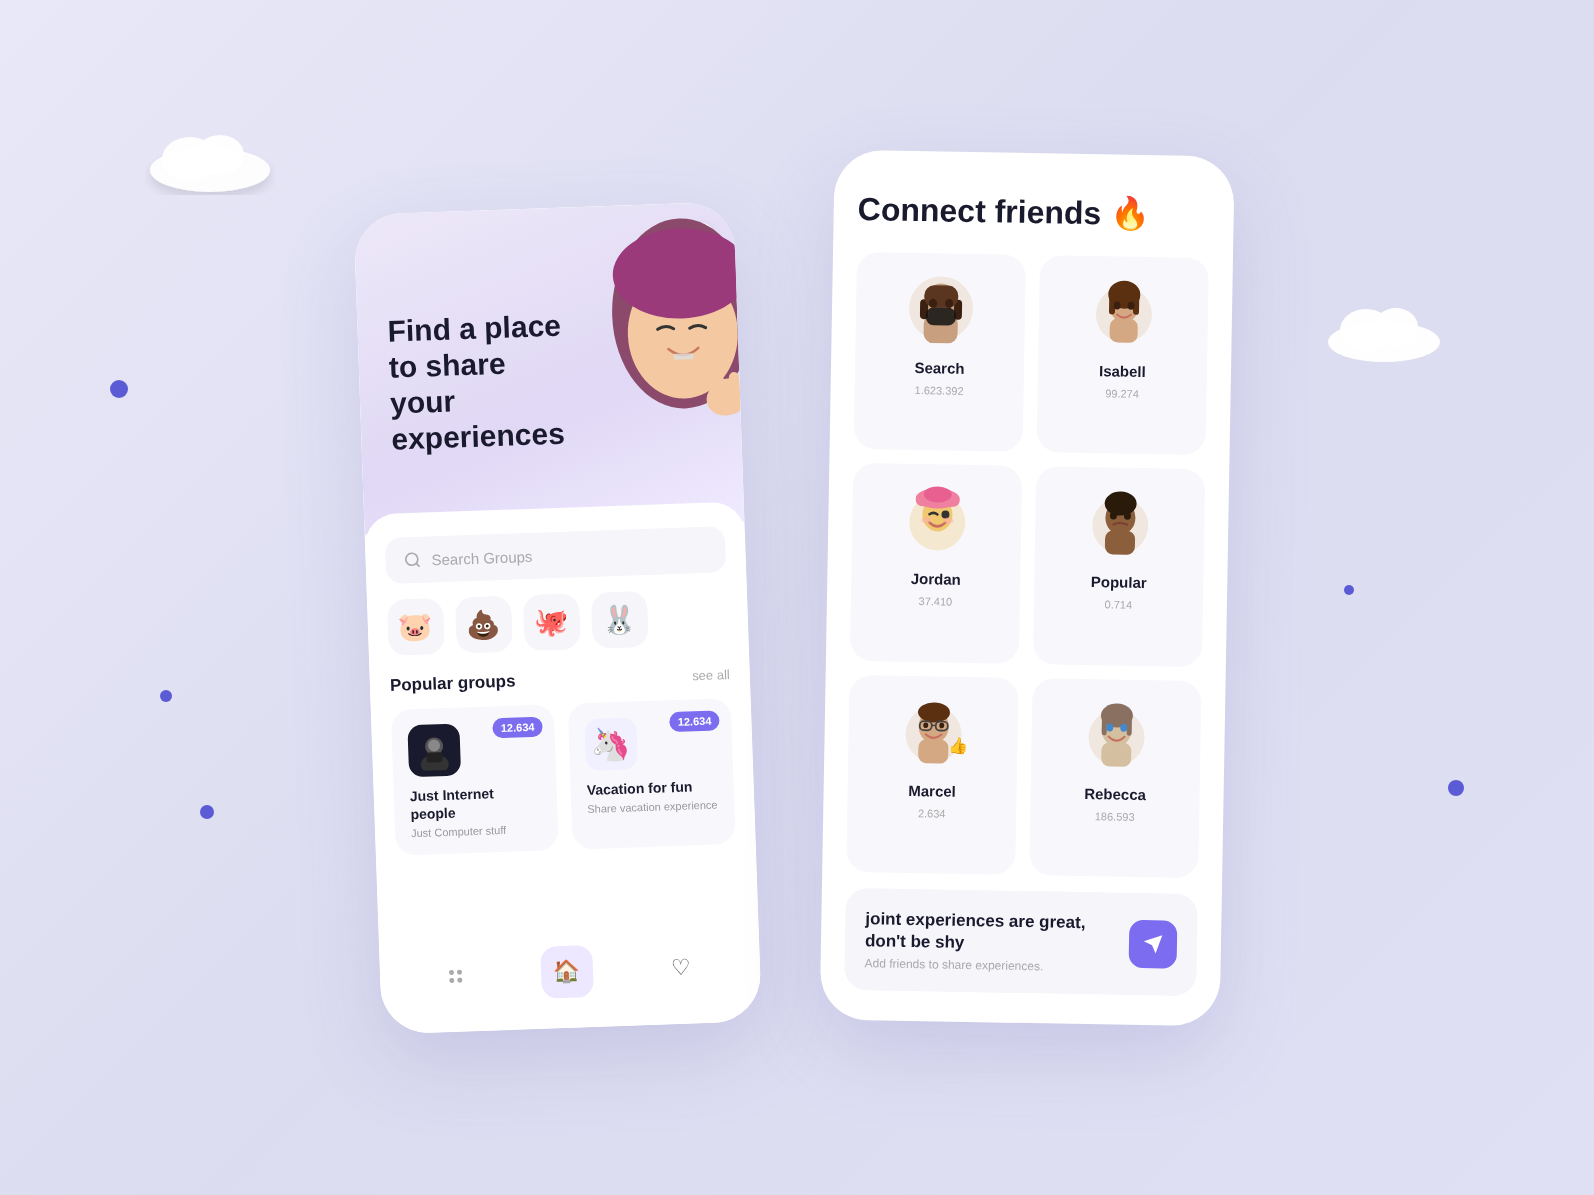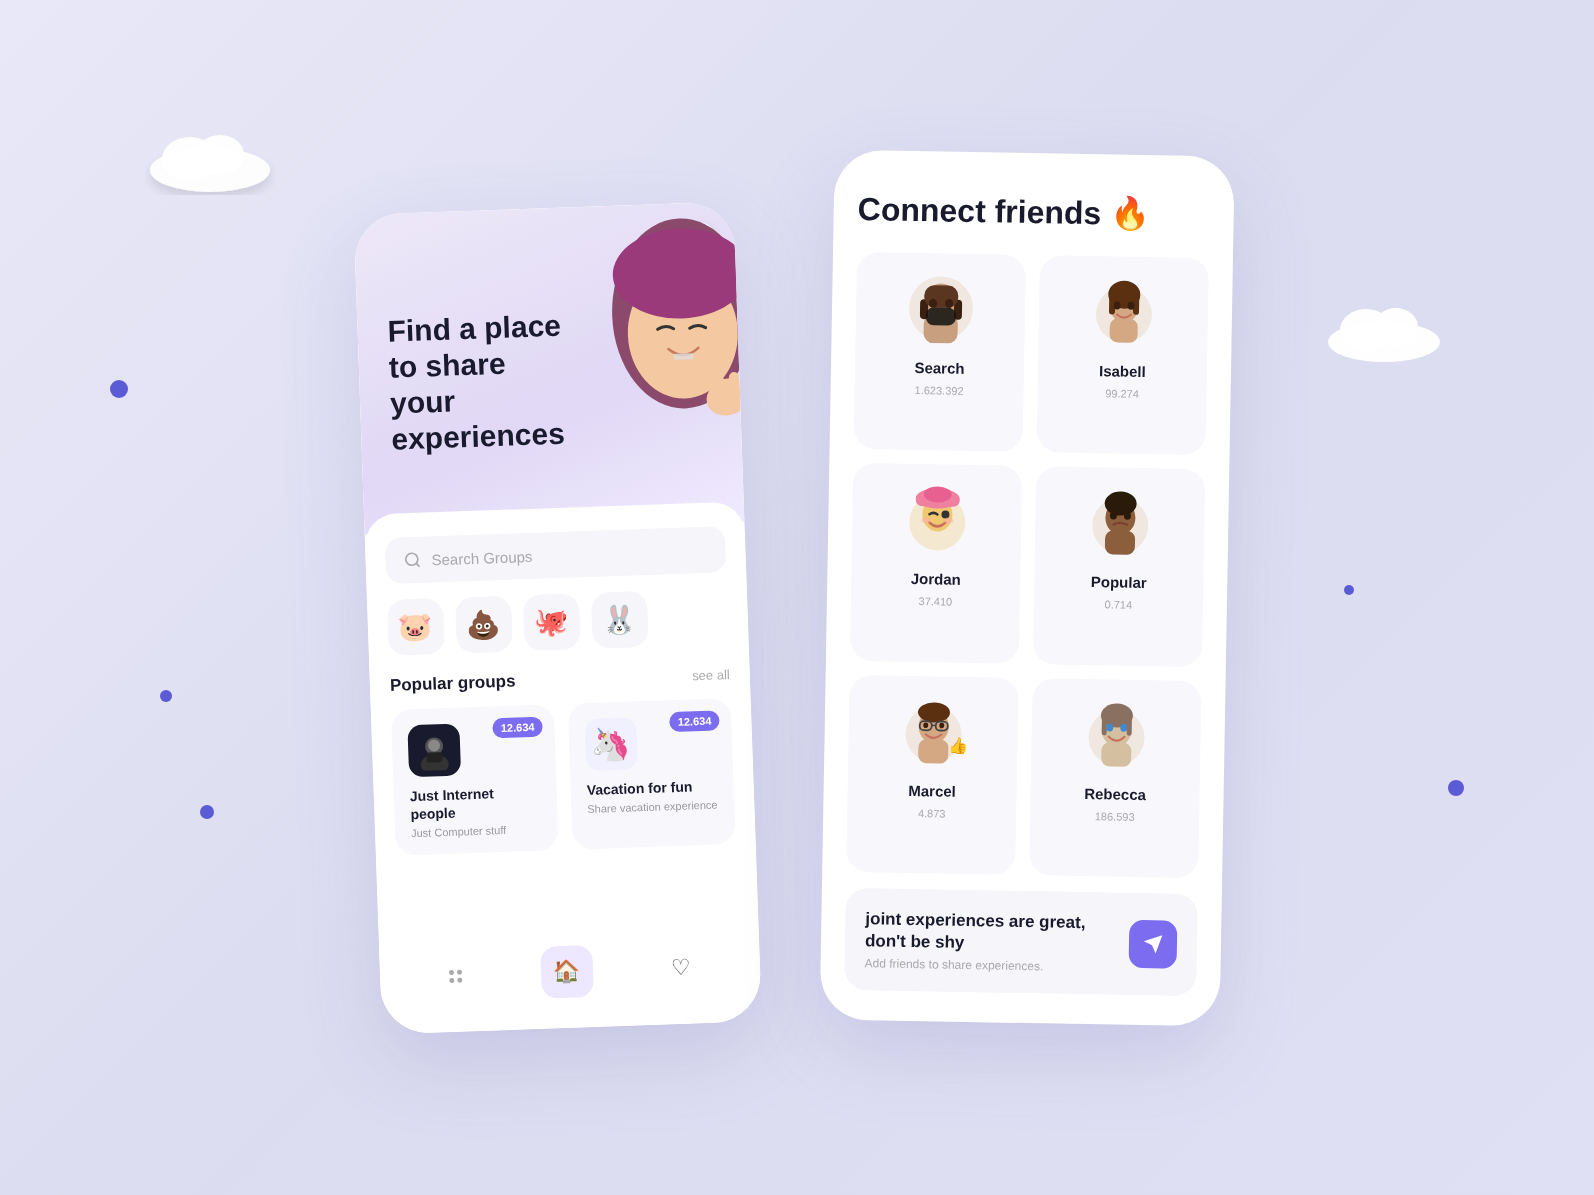--- a/index.html
+++ b/index.html
@@ -603,21 +603,21 @@
 
               <ellipse cx="27" cy="29" rx="2.5" ry="2.8" fill="#3a2010"></ellipse>
               <ellipse cx="43" cy="29" rx="2.5" ry="2.8" fill="#3a2010"></ellipse>
 
               <text x="50" y="55" font-size="16">👍</text>
 
               <path d="M27 38 Q35 45 43 38" stroke="#c87060" stroke-width="2" fill="none" stroke-linecap="round"></path>
             </svg>
           </div>
           <span class="friend-name">Marcel</span>
-          <span class="friend-count">4.873</span>
+          <span class="friend-count">2.634</span>
         </div>
 
         <div class="friend-card">
           <div class="friend-emoji">
             <svg width="70" height="70" viewBox="0 0 70 70">
               <ellipse cx="35" cy="38" rx="28" ry="28" fill="#f0e8e0"></ellipse>
               <ellipse cx="35" cy="30" rx="15" ry="17" fill="#d4c0a0"></ellipse>
               <rect x="20" y="43" width="30" height="24" rx="8" fill="#d4c0a0"></rect>
 
               <ellipse cx="35" cy="16" rx="16" ry="12" fill="#8a7060"></ellipse>

